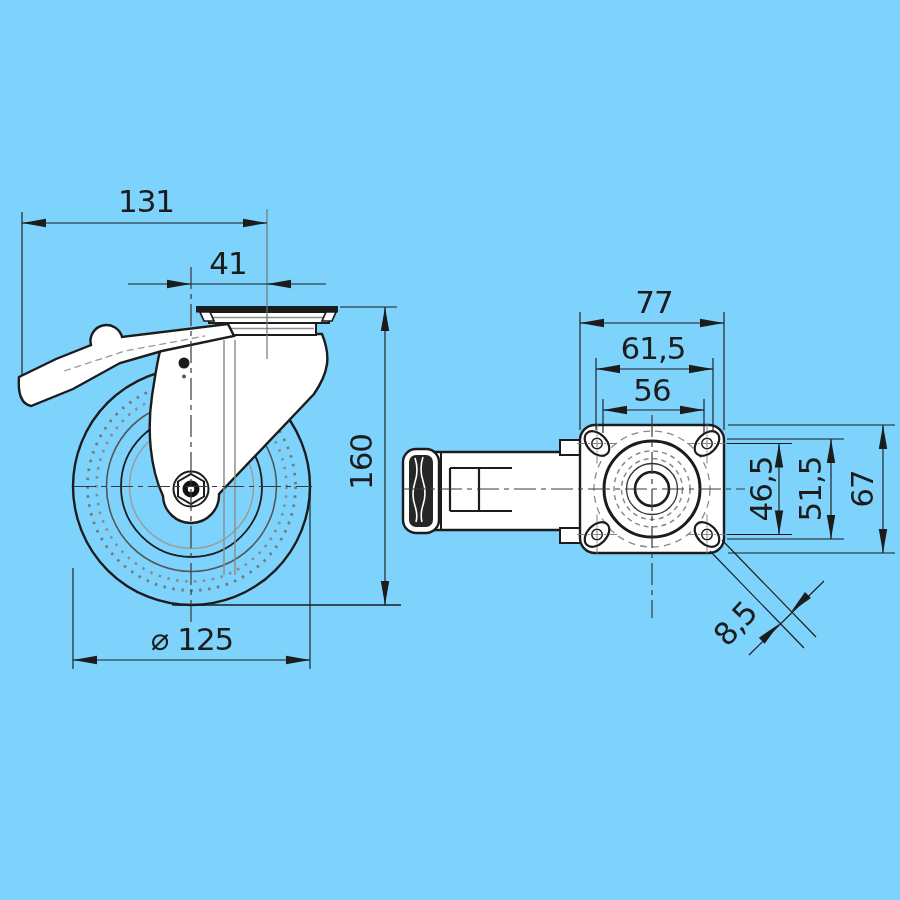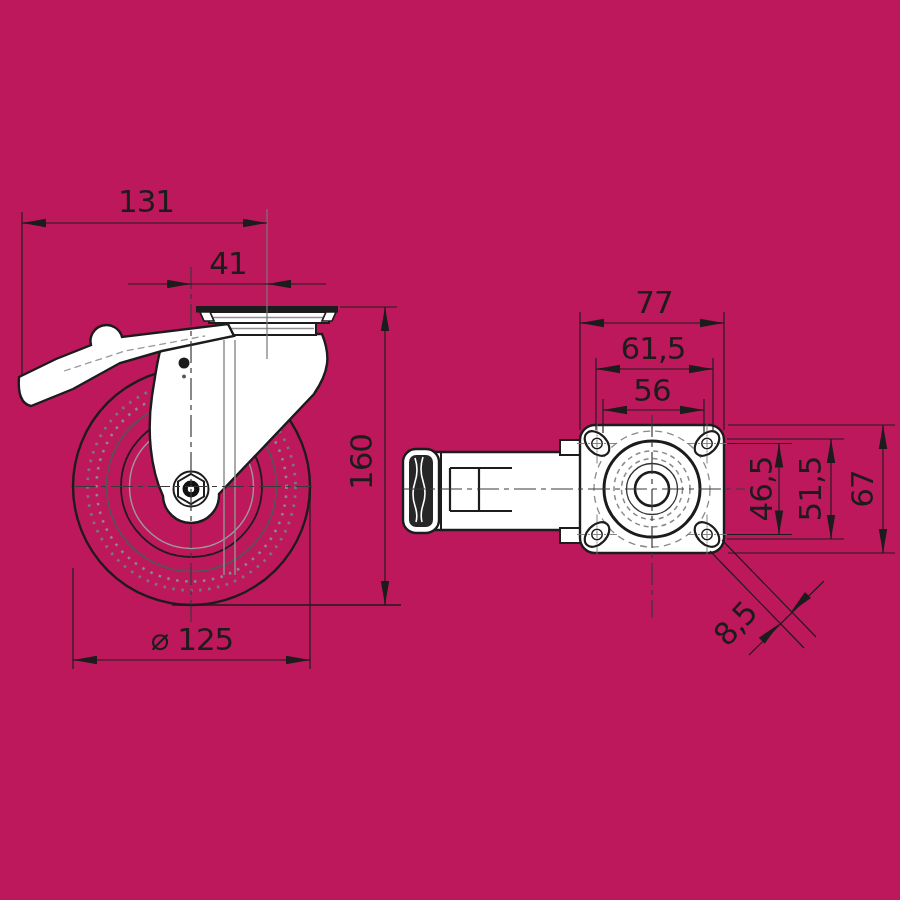--- a/index.html
+++ b/index.html
@@ -1,16 +1,16 @@
 <!DOCTYPE html>
 <html><head>
 <meta charset="utf-8">
 <style>
   html,body{margin:0;padding:0;background:#ffffff;}
-  .stage{width:900px;height:900px;position:relative;background:#be185d;overflow:hidden;}
+  .stage{width:900px;height:900px;position:relative;background:#7dd3fc;overflow:hidden;}
   svg{display:block;}
   text.dim{
     font-family:"DejaVu Sans", sans-serif;
     font-size:31px;
     letter-spacing:-1px;
     fill:#1c1c1c;
   }
   .outline{stroke:#1c1c1c;stroke-width:2.4;fill:none;}
   .outline-fill{stroke:#1c1c1c;stroke-width:2.4;fill:#ffffff;}
   .dimline{stroke:#1c1c1c;stroke-width:1.15;fill:none;}

